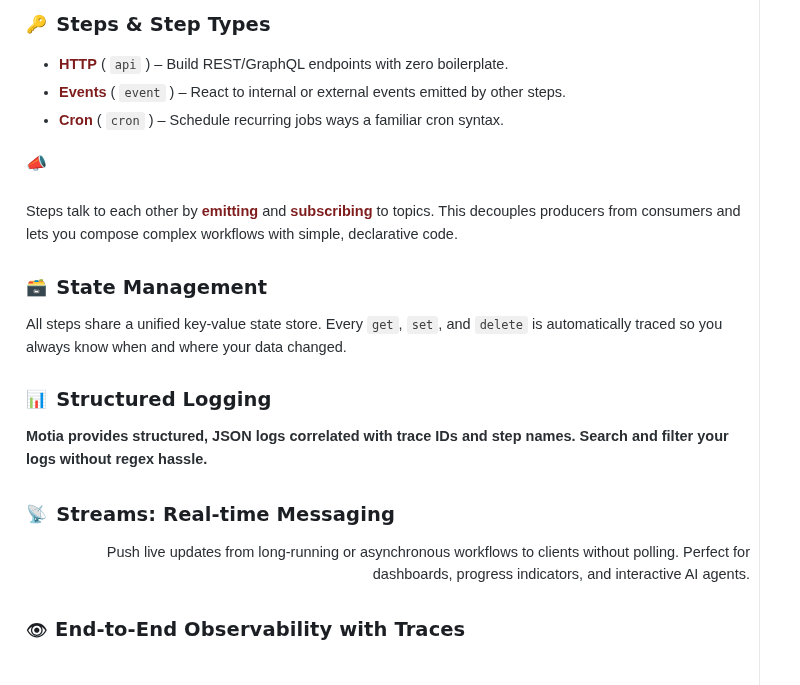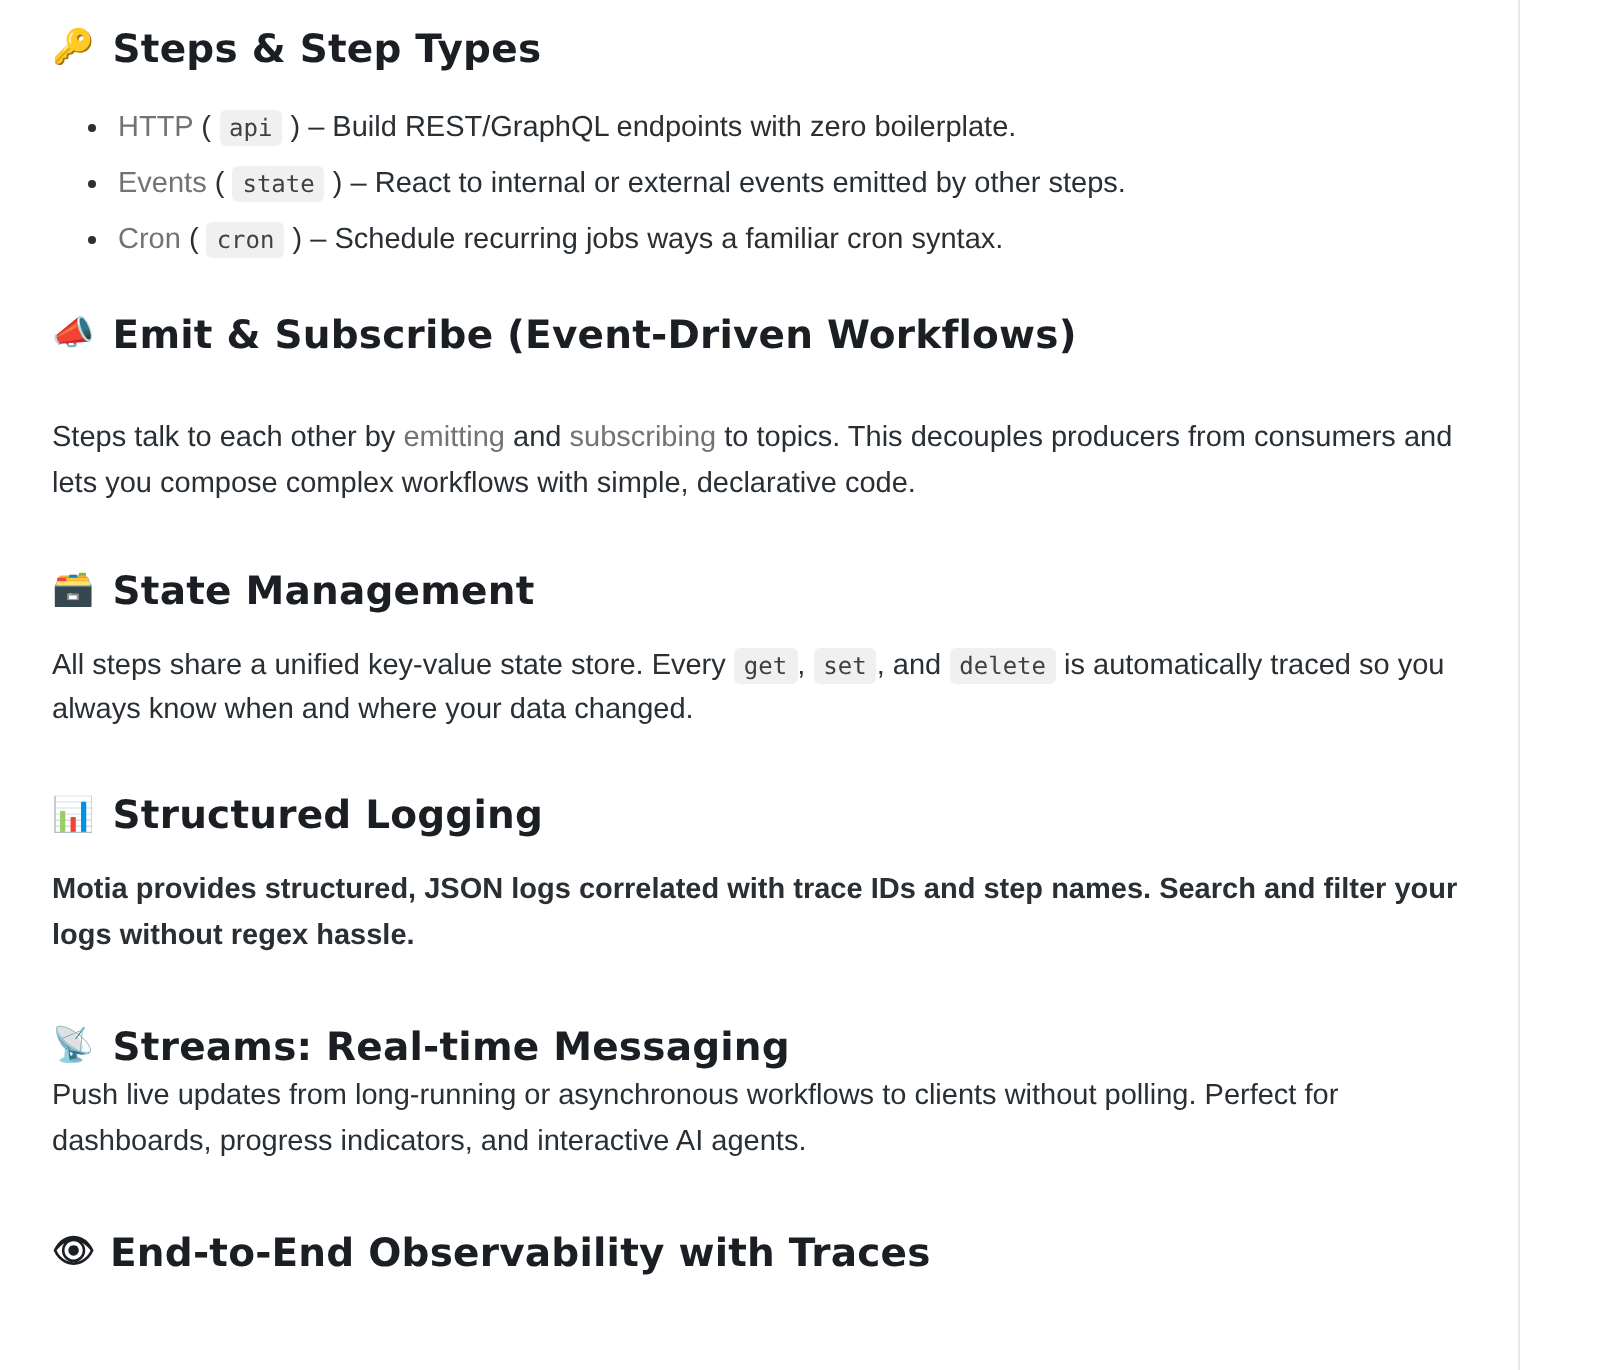--- a/index.html
+++ b/index.html
@@ -60,41 +60,41 @@
     padding: 0 0 0 33px;
     list-style: disc;
   }
   li {
     font-size: 14.5px;
     line-height: 1.58;
     color: #2a2f34;
     margin: 0 0 5px 0;
   }
   li::marker { color: #2a2f34; }
-  b, strong { font-weight: normal; color: #737373; }
+  b, strong { font-weight: bold; color: #7f1d1d; }
   code {
     font-family: "DejaVu Sans Mono", monospace;
     font-size: 12px;
     background: #f0f0f0;
     border-radius: 3px;
     padding: 2px 5px 2px 5px;
     color: #404040;
   }
   .sec { }
   .sec-steps { margin-top: 8px; }
   .sec-steps p { margin-top: 15px; }
   .sec-steps ul { margin-top: 16px; }
   .sec-emit { margin-top: 23px; }
   .sec-emit p { margin-top: 28px; }
   .sec-state { margin-top: 29px; }
   .sec-state p { margin-top: 13px; }
   .sec-log { margin-top: 28px; }
   .sec-log p { margin-top: 13px; font-weight: bold; }
   .sec-streams { margin-top: 31px; }
-  .sec-streams p { margin-top: 1px; }
+  .sec-streams p { margin-top: 13px; text-align: right; }
   .sec-trace { margin-top: 31px; }
   .eye {
     display: inline-flex;
     align-items: center;
     justify-content: center;
     width: 20px;
     height: 16px;
   }
 </style>
 </head>
@@ -110,35 +110,34 @@
       <span>Steps &amp; Step Types</span>
     </h2>
     <ul>
       <li>
         <b>HTTP</b>
         (&nbsp;<code>api</code>&nbsp;)
         <span>– Build REST/GraphQL endpoints with zero boilerplate.</span>
       </li>
       <li>
         <b>Events</b>
-        (&nbsp;<code>state</code>&nbsp;)
+        (&nbsp;<code>event</code>&nbsp;)
         <span>– React to internal or external events emitted by other steps.</span>
       </li>
       <li>
         <b>Cron</b>
         (&nbsp;<code>cron</code>&nbsp;)
         <span>– Schedule recurring jobs ways a familiar cron syntax.</span>
       </li>
     </ul>
   </section>
 
   <section class="sec sec-emit">
     <h2>
       <span class="emoji">📣</span>
-      <span>Emit &amp; Subscribe (Event-Driven Workflows)</span>
     </h2>
     <p><span>Steps talk to each other by </span><b>emitting</b><span> and </span><b>subscribing</b><span> to topics. This decouples producers from consumers and lets you compose complex workflows with simple, declarative code.</span></p>
   </section>
 
   <section class="sec sec-state">
     <h2>
       <span class="emoji">🗃️</span>
       <span>State Management</span>
     </h2>
     <p><span>All steps share a unified key-value state store. Every </span><code>get</code><span>, </span><code>set</code><span>, and </span><code>delete</code><span> is automatically traced so you always know when and where your data changed.</span></p>

